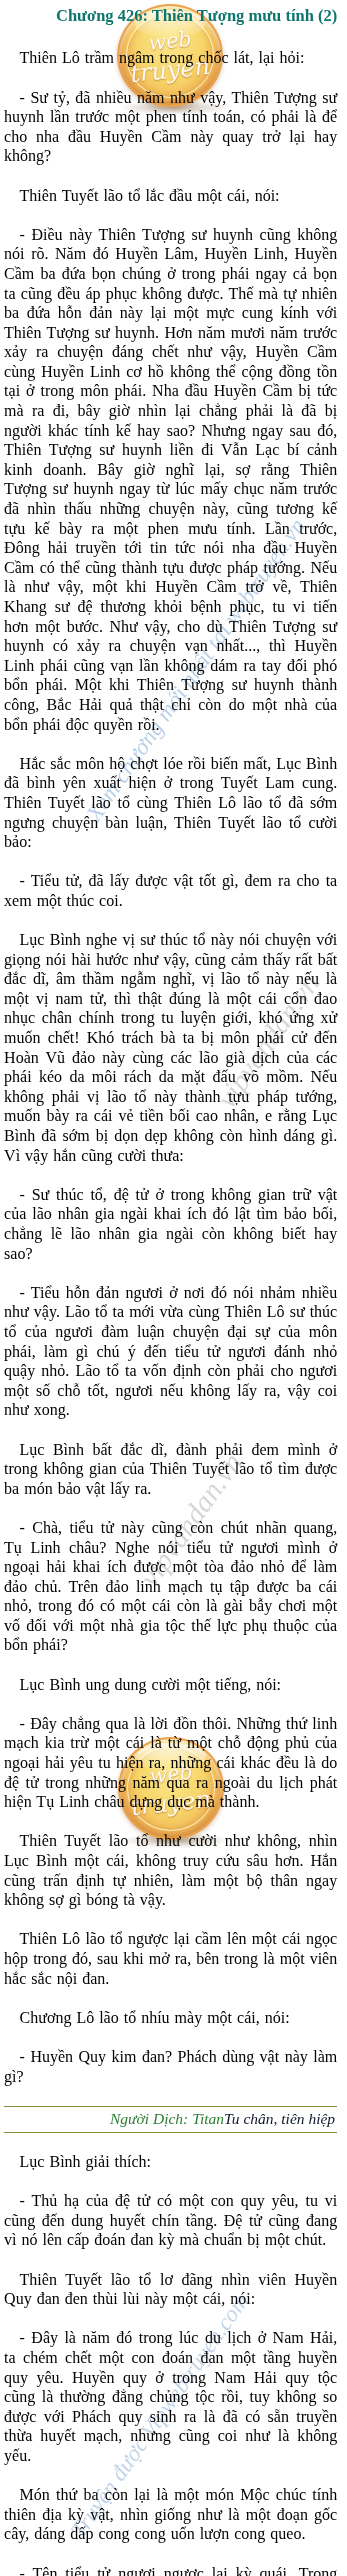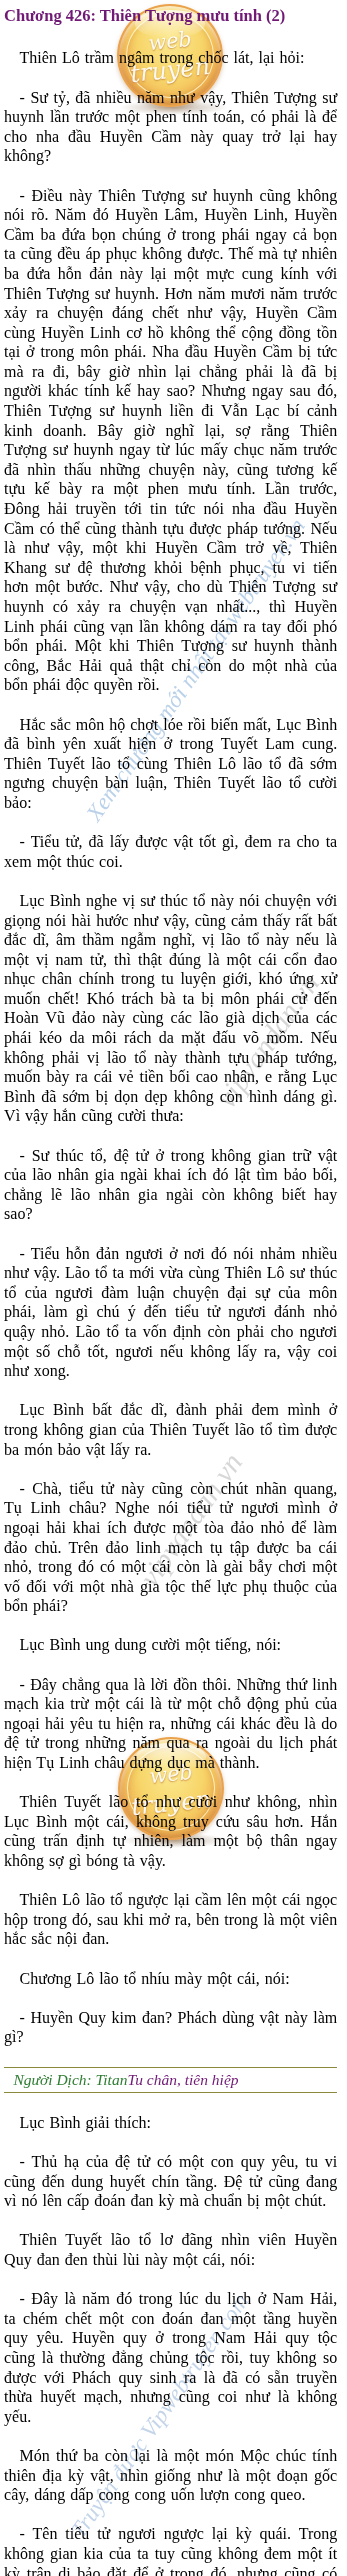--- a/index.html
+++ b/index.html
@@ -1,31 +1,31 @@
 <!DOCTYPE html>
 <html style="font-size:8.2px"><head>
 <meta charset="utf-8">
 <style>
   html,body{margin:0;padding:0;background:#ffffff;}
   .page{position:relative;width:347px;height:3578px;background:#ffffff;overflow:hidden;
         font-family:"Liberation Serif","DejaVu Serif",serif;}
   .content{position:relative;z-index:2;padding:3.1px 9.8px 0 4.1px;}
-  .title{color:#701a75;text-align:left;font-weight:bold;font-size:16.5px;line-height:20.6px;
+  .title{color:#0f766e;text-align:right;font-weight:bold;font-size:16.5px;line-height:20.6px;
          margin:3.1px 0 0 0;}
   .para{font-size:16px;line-height:19.6px;margin:19.6px 0;text-align:justify;text-indent:15.5px;
         color:#000000;word-spacing:1px;}
   #paras-1 .para:first-child{margin-top:21.6px;}
   
   .meta{margin:18.5px 0;}
   .meta-hr{border:none;border-top:1.5px solid #8a8a3c;margin:0 0 2.1px 0;}
   .meta-hr2{border:none;border-top:1.5px solid #8a8a3c;margin:2.1px 0 0 0;}
-  .meta-row{display:flex;justify-content:flex-start;align-items:baseline;
+  .meta-row{display:flex;justify-content:flex-end;align-items:baseline;
             font-style:italic;font-size:15.5px;line-height:20.6px;padding:0 2.1px 0 9.3px;}
   .meta-left{color:#2e7d32;}
-  .meta-right{color:#701a75;}
+  .meta-right{color:#0f172a;}
   
   .coin{position:absolute;width:106px;height:103px;z-index:1;}
   .coin-top{left:117px;top:4.1px;}
   .coin-mid{left:118px;top:1737px;}
   .coin-face{position:absolute;left:0;top:0;right:0;bottom:0;border-radius:50%;
      background:radial-gradient(ellipse at 50% 32%,#fce990 0%,#f7d569 45%,#f1af52 75%,#e48f3e 100%);
      border:2.6px solid #eaa24c;
      box-shadow:inset 0 -4.1px 7.2px rgba(185,105,38,.55), inset 0 2.6px 4.6px rgba(255,255,255,.8),
                 0 2.1px 4.1px rgba(150,110,60,.35);}
   .coin-face::before{content:"";position:absolute;left:6.7px;top:6.7px;right:6.7px;bottom:6.7px;
@@ -70,20 +70,21 @@
   <div class="wm wm2">vipvandan.vn</div>
   <div class="wm wm3">vipvandan.vn</div>
   <div class="wm wm4">Truyện được Vipwebtruyen.com</div>
 
   <div class="content">
     <h1 class="title">Chương 426: Thiên Tượng mưu tính (2)</h1>
 
     <div id="paras-1">
         <p class="para">Thiên Lô trầm ngâm trong chốc lát, lại hỏi:</p>
         <p class="para">- Sư tỷ, đã nhiều năm như vậy, Thiên Tượng sư huynh lần trước một phen tính toán, có phải là để cho nha đầu Huyền Cầm này quay trở lại hay không?</p>
+        <p class="para">Thiên Tuyết lão tổ lắc đầu một cái, nói:</p>
         <p class="para">- Điều này Thiên Tượng sư huynh cũng không nói rõ. Năm đó Huyền Lâm, Huyền Linh, Huyền Cầm ba đứa bọn chúng ở trong phái ngay cả bọn ta cũng đều áp phục không được. Thế mà tự nhiên ba đứa hỗn đản này lại một mực cung kính với Thiên Tượng sư huynh. Hơn năm mươi năm trước xảy ra chuyện đáng chết như vậy, Huyền Cầm cùng Huyền Linh cơ hồ không thể cộng đồng tồn tại ở trong môn phái. Nha đầu Huyền Cầm bị tức mà ra đi, bây giờ nhìn lại chẳng phải là đã bị người khác tính kế hay sao? Nhưng ngay sau đó, Thiên Tượng sư huynh liền đi Vẫn Lạc bí cảnh kinh doanh. Bây giờ nghĩ lại, sợ rằng Thiên Tượng sư huynh ngay từ lúc mấy chục năm trước đã nhìn thấu những chuyện này, cũng tương kế tựu kế bày ra một phen mưu tính. Lần trước, Đông hải truyền tới tin tức nói nha đầu Huyền Cầm có thể cũng thành tựu được pháp tướng. Nếu là như vậy, một khi Huyền Cầm trở về, Thiên Khang sư đệ thương khỏi bệnh phục, tu vi tiến hơn một bước. Như vậy, cho dù Thiên Tượng sư huynh có xảy ra chuyện vạn nhất..., thì Huyền Linh phái cũng vạn lần không dám ra tay đối phó bổn phái. Một khi Thiên Tượng sư huynh thành công, Bắc Hải quả thật chỉ còn do một nhà của bổn phái độc quyền rồi.</p>
         <p class="para">Hắc sắc môn hộ chợt lóe rồi biến mất, Lục Bình đã bình yên xuất hiện ở trong Tuyết Lam cung. Thiên Tuyết lão tổ cùng Thiên Lô lão tổ đã sớm ngưng chuyện bàn luận, Thiên Tuyết lão tổ cười bảo:</p>
         <p class="para">- Tiểu tử, đã lấy được vật tốt gì, đem ra cho ta xem một thúc coi.</p>
         <p class="para">Lục Bình nghe vị sư thúc tổ này nói chuyện với giọng nói hài hước như vậy, cũng cảm thấy rất bất đắc dĩ, âm thầm ngẫm nghĩ, vị lão tổ này nếu là một vị nam tử, thì thật đúng là một cái cổn đao nhục chân chính trong tu luyện giới, khó ứng xử muốn chết! Khó trách bà ta bị môn phái cử đến Hoàn Vũ đảo này cùng các lão già dịch của các phái kéo da môi rách da mặt đấu võ mồm. Nếu không phải vị lão tổ này thành tựu pháp tướng, muốn bày ra cái vẻ tiền bối cao nhân, e rằng Lục Bình đã sớm bị dọn dẹp không còn hình dáng gì. Vì vậy hắn cũng cười thưa:</p>
         <p class="para">- Sư thúc tổ, đệ tử ở trong không gian trữ vật của lão nhân gia ngài khai ích đó lật tìm bảo bối, chẳng lẽ lão nhân gia ngài còn không biết hay sao?</p>
         <p class="para">- Tiểu hỗn đản ngươi ở nơi đó nói nhảm nhiều như vậy. Lão tổ ta mới vừa cùng Thiên Lô sư thúc tổ của ngươi đàm luận chuyện đại sự của môn phái, làm gì chú ý đến tiểu tử ngươi đánh nhỏ quậy nhỏ. Lão tổ ta vốn định còn phải cho ngươi một số chỗ tốt, ngươi nếu không lấy ra, vậy coi như xong.</p>
         <p class="para">Lục Bình bất đắc dĩ, đành phải đem mình ở trong không gian của Thiên Tuyết lão tổ tìm được ba món bảo vật lấy ra.</p>
         <p class="para">- Chà, tiểu tử này cũng còn chút nhãn quang, Tụ Linh châu? Nghe nói tiểu tử ngươi mình ở ngoại hải khai ích được một tòa đảo nhỏ để làm đảo chủ. Trên đảo linh mạch tụ tập được ba cái nhỏ, trong đó có một cái còn là gài bẫy chơi một vố đối với một nhà gia tộc thế lực phụ thuộc của bổn phái?</p>
         <p class="para">Lục Bình ung dung cười một tiếng, nói:</p>
         <p class="para">- Đây chẳng qua là lời đồn thôi. Những thứ linh mạch kia trừ một cái là từ một chỗ động phủ của ngoại hải yêu tu hiện ra, những cái khác đều là do đệ tử trong những năm qua ra ngoài du lịch phát hiện Tụ Linh châu dựng dục mà thành.</p>

